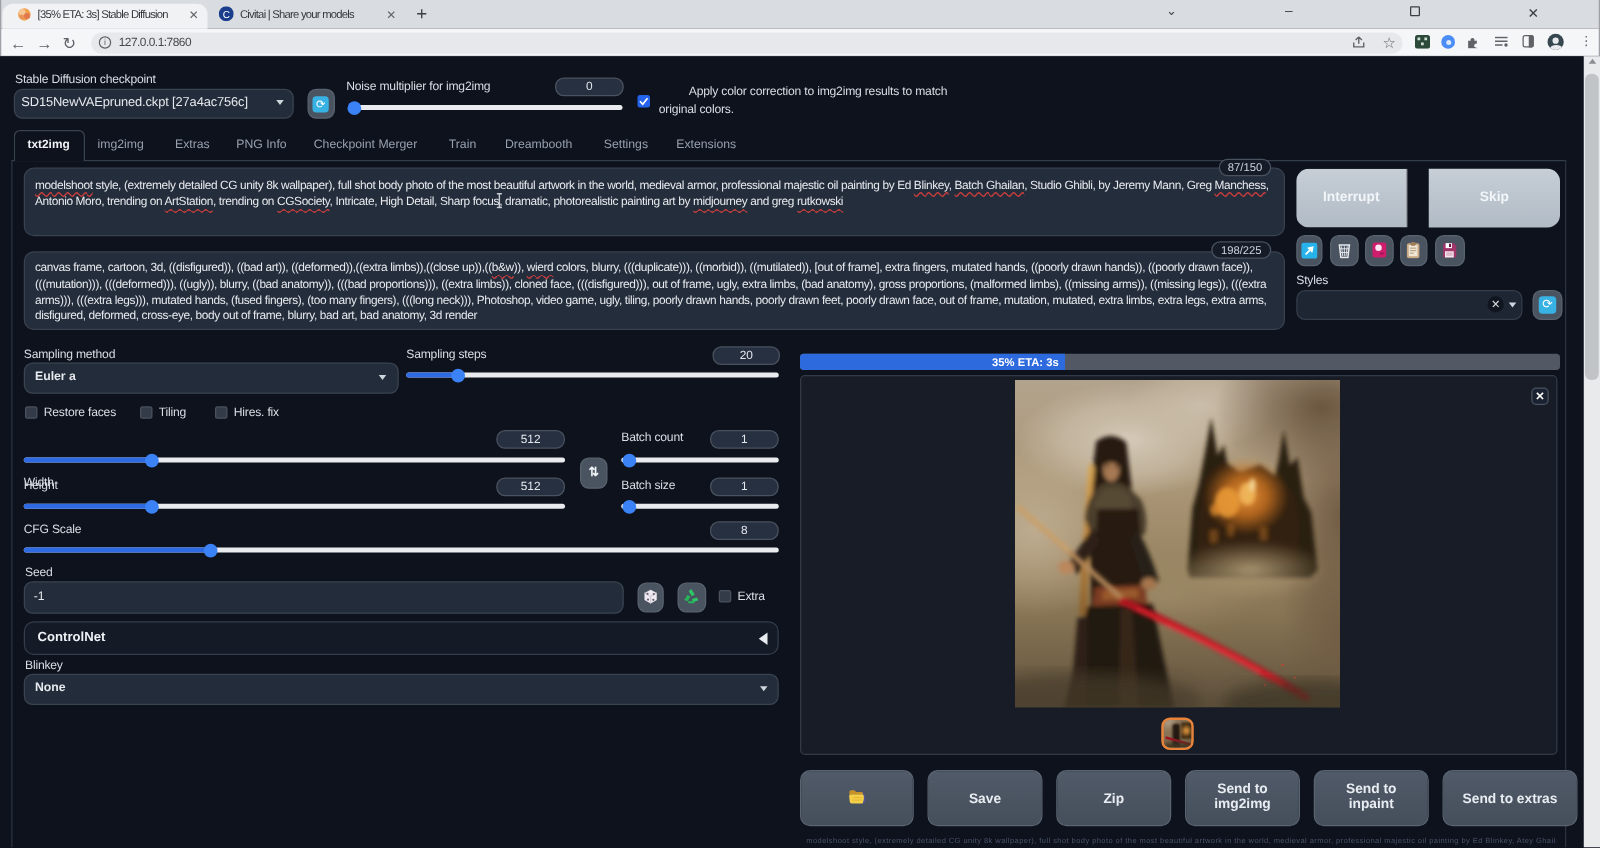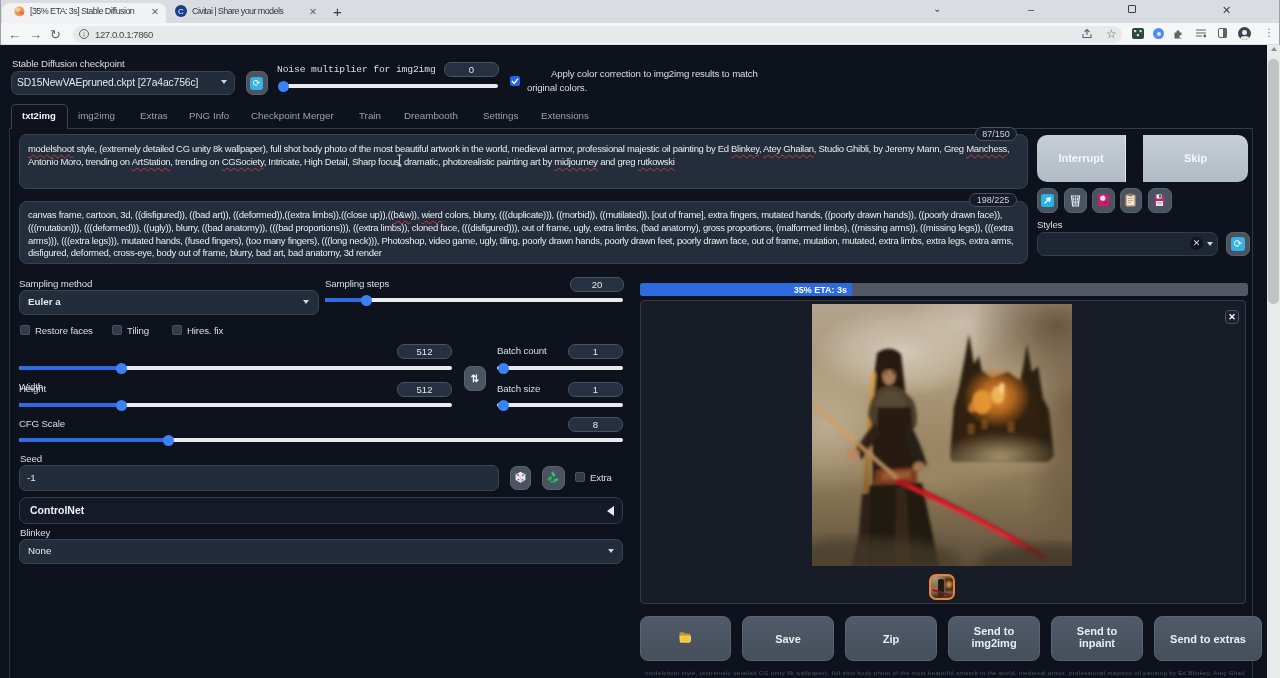--- a/index.html
+++ b/index.html
@@ -105,21 +105,21 @@
 
   <div class="abs" id="app"></div>
 
   <div class="abs lbl" style="left:12px;top:58px;">Stable Diffusion checkpoint</div>
   <div class="abs input" style="left:11px;top:71px;width:224px;height:24px;"></div>
   <div class="abs" style="left:17px;top:77px;font-size:10.3px;letter-spacing:-0.1px;color:#e6e9ed;">SD15NewVAEpruned.ckpt [27a4ac756c]</div>
   <div class="abs" style="left:221px;top:80px;border-left:3.5px solid transparent;border-right:3.5px solid transparent;border-top:4.5px solid #cfd5dd;"></div>
   <div class="abs toolbtn" style="left:246px;top:71px;width:22px;height:24px;"></div>
   <div class="abs" style="left:250px;top:77px;width:13px;height:13px;background:#38b1e3;border-radius:3px;color:#fff;font-size:9px;text-align:center;line-height:13px;">⟳</div>
 
-  <div class="abs lbl" style="left:277px;top:64px;font-family:Liberation Mono, monospace;">Noise multiplier for img2img</div>
+  <div class="abs lbl" style="left:277px;top:64px;">Noise multiplier for img2img</div>
   <div class="abs numbox" style="left:444px;top:62px;width:55px;height:15px;line-height:14px;">0</div>
   <div class="track" style="left:281px;top:84px;width:217px;"></div>
   <div class="knob" style="left:278px;top:81px;"></div>
 
   <div class="abs cb cbchk" style="left:510px;top:76px;"></div>
   <svg class="abs" style="left:510px;top:76px;" width="10" height="10">
       <path d="M2 5 l2.2 2.4 L8 2.6" stroke="#fff" stroke-width="1.4" fill="none"></path>
     </svg>
   <div class="abs lbl" style="left:527px;top:68px;margin-left:24px;">Apply color correction to img2img results to match</div>
   <div class="abs lbl" style="left:527px;top:82px;">original colors.</div>
@@ -132,21 +132,21 @@
   <div class="abs navtab" style="left:78px;top:110px;">img2img</div>
   <div class="abs navtab" style="left:140px;top:110px;">Extras</div>
   <div class="abs navtab" style="left:189px;top:110px;">PNG Info</div>
   <div class="abs navtab" style="left:251px;top:110px;">Checkpoint Merger</div>
   <div class="abs navtab" style="left:359px;top:110px;">Train</div>
   <div class="abs navtab" style="left:404px;top:110px;">Dreambooth</div>
   <div class="abs navtab" style="left:483px;top:110px;">Settings</div>
   <div class="abs navtab" style="left:541px;top:110px;">Extensions</div>
 
   <div class="abs ta" style="left:19px;top:134px;width:1009px;height:55px;">
-    <div><span class="sq">modelshoot</span> style, (extremely detailed CG unity 8k wallpaper), full shot body photo of the most beautiful artwork in the world, medieval armor, professional majestic oil painting by Ed <span class="sq">Blinkey</span>, <span class="sq">Atey Ghailan</span>, Studio Ghibli, by Jeremy Mann, Greg <span class="sq">Manchess</span>,</div>
+    <div><span class="sq">modelshoot</span> style, (extremely detailed CG unity 8k wallpaper), full shot body photo of the most beautiful artwork in the world, medieval armor, professional majestic oil painting by Ed <span class="sq">Blinkey</span>, <span class="sq">Batch Ghailan</span>, Studio Ghibli, by Jeremy Mann, Greg <span class="sq">Manchess</span>,</div>
     <div>Antonio Moro, trending on <span class="sq">ArtStation</span>, trending on <span class="sq">CGSociety</span>, Intricate, High Detail, Sharp focus, dramatic, photorealistic painting art by <span class="sq">midjourney</span> and greg <span class="sq">rutkowski</span></div>
   </div>
   <div class="abs counter" style="left:975px;top:127px;width:42px;height:14px;line-height:13px;">87/150</div>
 
   <div class="abs ta" style="left:19px;top:201px;width:1009px;height:63px;line-height:12.8px;">
     <div>canvas frame, cartoon, 3d, ((disfigured)), ((bad art)), ((deformed)),((extra limbs)),((close up)),((<span class="sq">b&amp;w</span>)), <span class="sq">wierd</span> colors, blurry, (((duplicate))), ((morbid)), ((mutilated)), [out of frame], extra fingers, mutated hands, ((poorly drawn hands)), ((poorly drawn face)),</div>
     <div>(((mutation))), (((deformed))), ((ugly)), blurry, ((bad anatomy)), (((bad proportions))), ((extra limbs)), cloned face, (((disfigured))), out of frame, ugly, extra limbs, (bad anatomy), gross proportions, (malformed limbs), ((missing arms)), ((missing legs)), (((extra</div>
     <div>arms))), (((extra legs))), mutated hands, (fused fingers), (too many fingers), (((long neck))), Photoshop, video game, ugly, tiling, poorly drawn hands, poorly drawn feet, poorly drawn face, out of frame, mutation, mutated, extra limbs, extra legs, extra arms,</div>
     <div>disfigured, deformed, cross-eye, body out of frame, blurry, bad art, bad anatomy, 3d render</div>
   </div>
@@ -264,21 +264,21 @@
     </svg>
   <div class="abs cb" style="left:575px;top:472px;"></div>
   <div class="abs lbl" style="left:590px;top:472px;">Extra</div>
 
   <div class="abs" style="left:19px;top:497px;width:604px;height:27px;background:#141a26;border:1px solid #333d4b;border-radius:8px;"></div>
   <div class="abs" style="left:30px;top:504px;font-size:10.5px;color:#eef1f5;font-weight:700;">ControlNet</div>
   <div class="abs" style="left:607px;top:506px;border-top:5px solid transparent;border-bottom:5px solid transparent;border-right:7px solid #e8ecf0;"></div>
 
   <div class="abs lbl" style="left:20px;top:527px;">Blinkey</div>
   <div class="abs input" style="left:19px;top:539px;width:604px;height:25px;"></div>
-  <div class="abs" style="left:28px;top:545px;font-size:9.8px;color:#e6e9ed;font-weight:400;">None</div>
+  <div class="abs" style="left:28px;top:545px;font-size:9.8px;color:#e6e9ed;font-weight:700;">None</div>
   <div class="abs" style="left:608px;top:549px;border-left:3.5px solid transparent;border-right:3.5px solid transparent;border-top:4.5px solid #cfd5dd;"></div>
 
   <div class="abs" style="left:640px;top:283px;width:608px;height:13px;background:#525965;border-radius:3px;"></div>
   <div class="abs" style="left:640px;top:283px;width:212px;height:13px;background:#2d6ade;border-radius:3px 0 0 3px;"></div>
   <div class="abs" style="left:770px;top:285px;width:77px;text-align:right;font-size:9px;color:#fff;font-weight:700;">35% ETA: 3s</div>
 
   <div class="abs" style="left:640px;top:300px;width:606px;height:304px;border:1px solid #323a48;border-radius:4px;background:#181c26;"></div>
 
   <svg class="abs" style="left:812px;top:304px;" width="260" height="262" viewBox="0 0 260 262">
     <defs>

